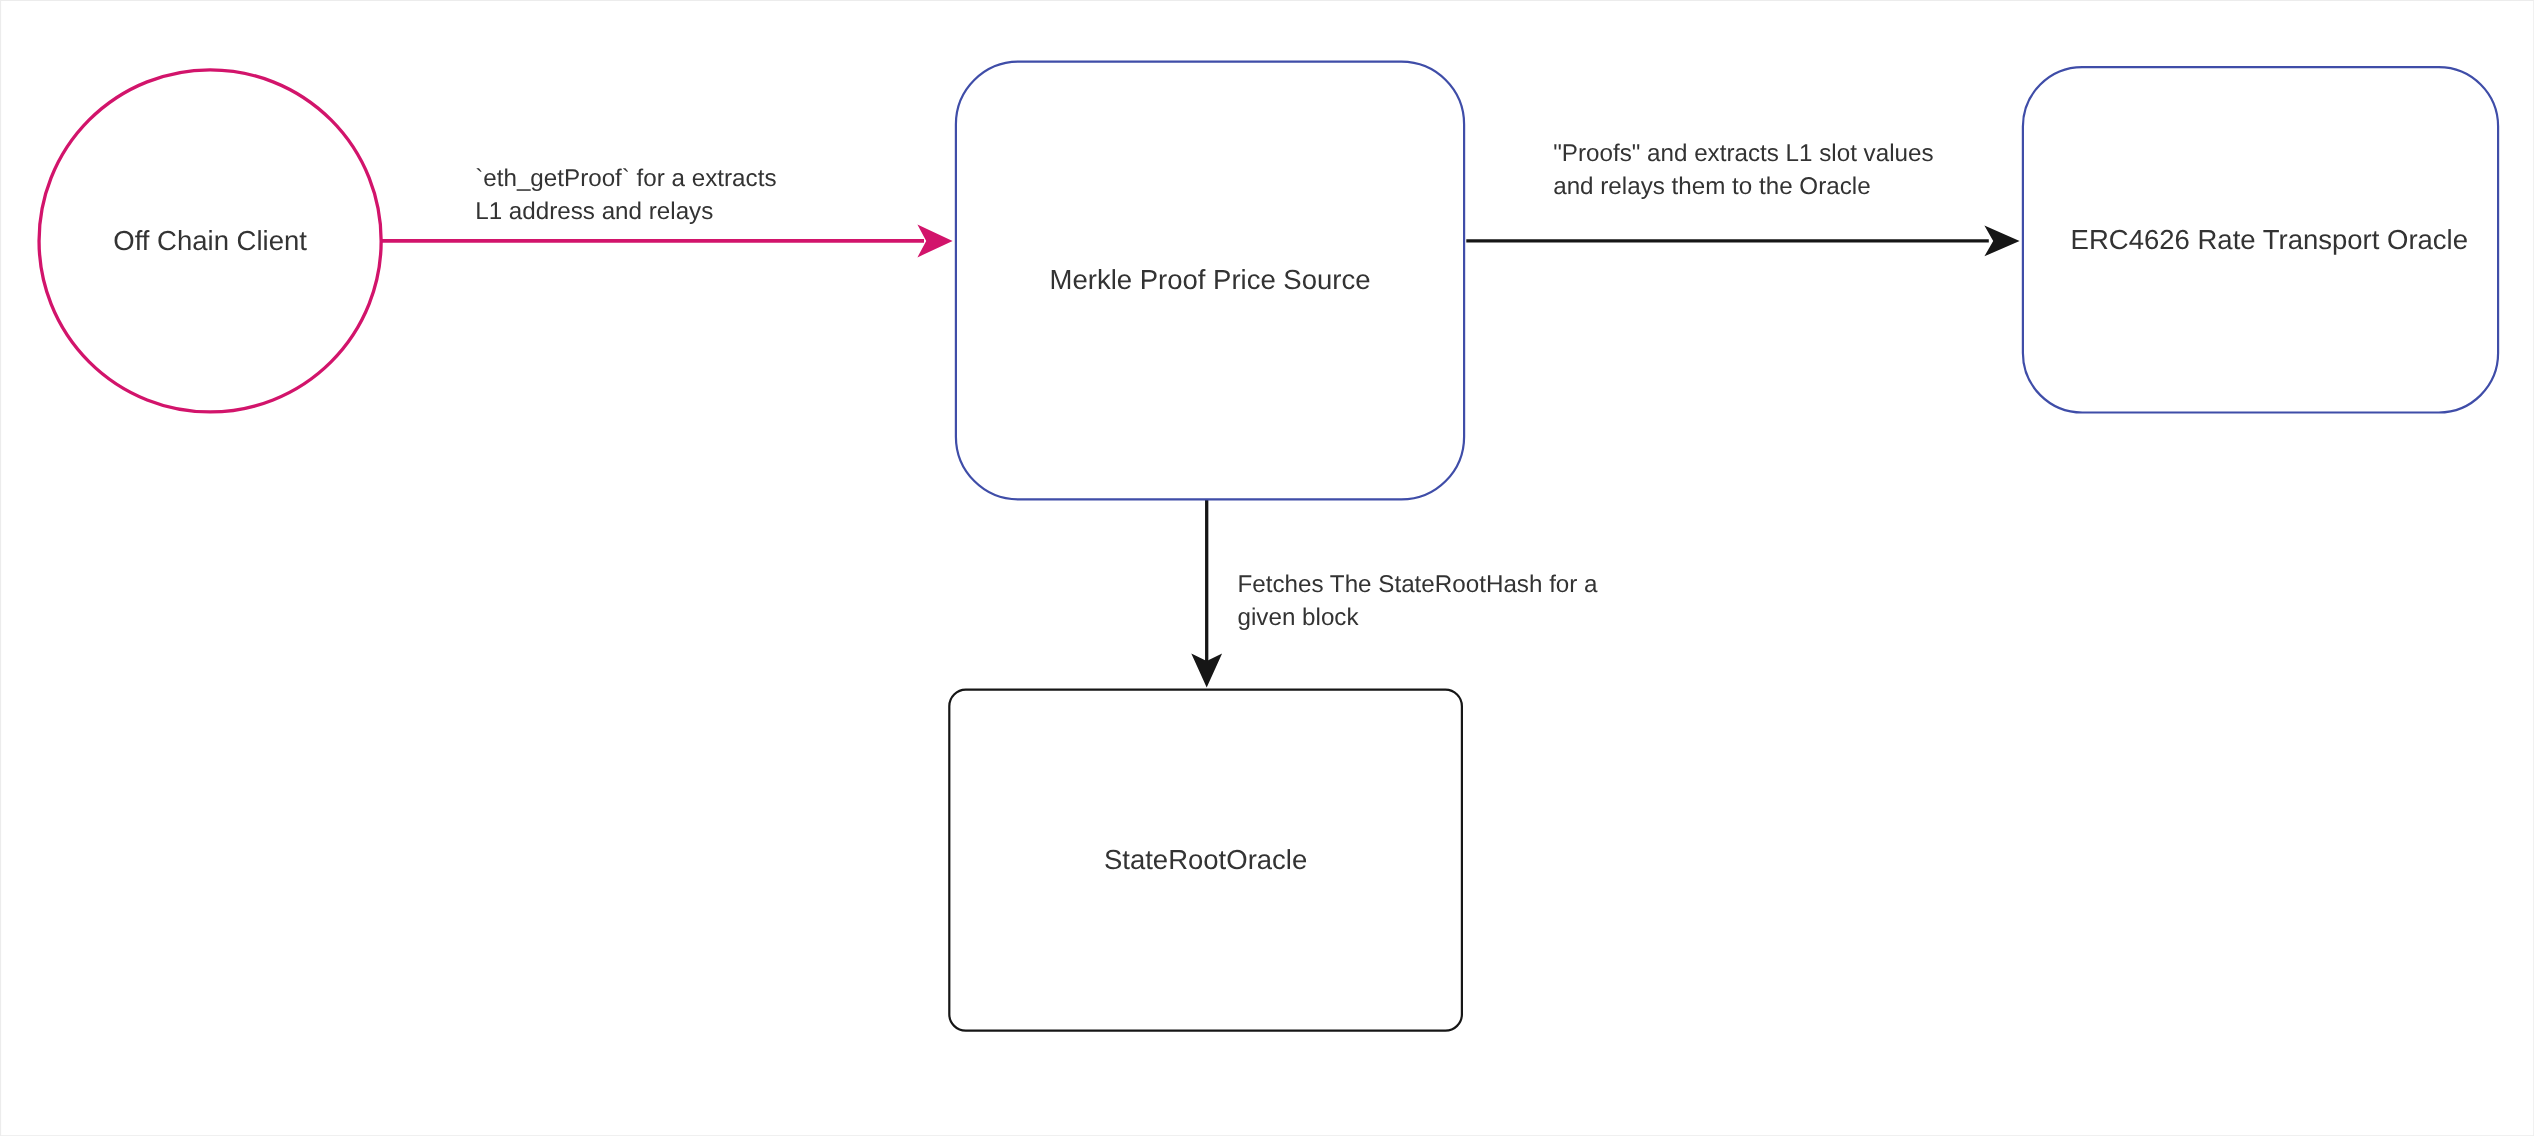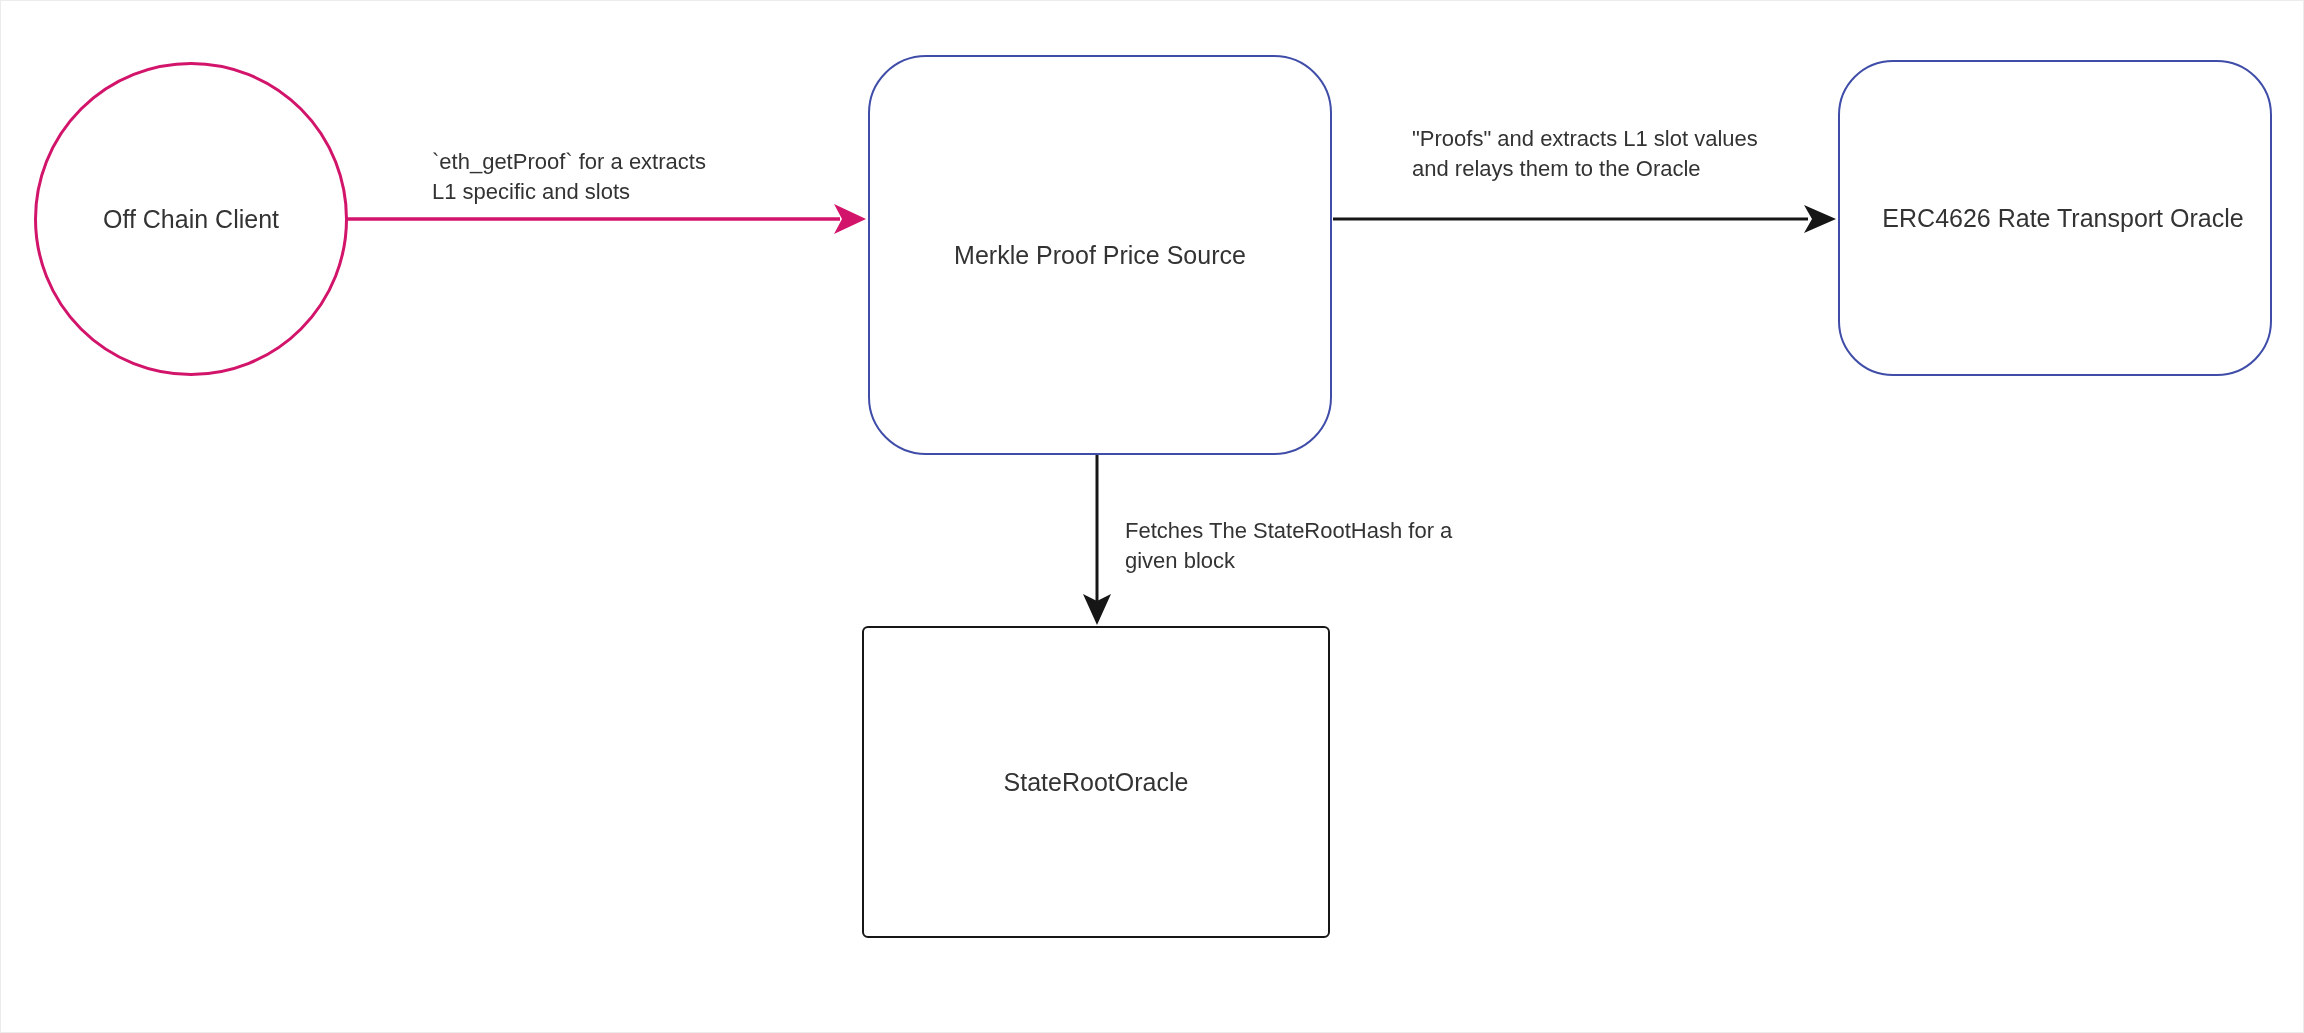--- a/index.html
+++ b/index.html
@@ -56,21 +56,21 @@
     left: 1838px; top: 60px;
     width: 434px; height: 316px;
     border: 2.5px solid var(--blue);
     border-radius: 55px;
     padding-left: 16px;
   }
   .node-stateroot {
     left: 862px; top: 626px;
     width: 468px; height: 312px;
     border: 2.5px solid var(--black);
-    border-radius: 6px;
+    border-radius: 16px;
   }
   .edge-label {
     position: absolute;
     color: var(--text);
     font-size: 22px;
     line-height: 30px;
     white-space: nowrap;
     background: #ffffff;
   }
   .edge-label-1 { left: 432px;  top: 147px; }
@@ -112,21 +112,21 @@
   <div class="node node-erc">
     <span>ERC4626 Rate Transport Oracle</span>
   </div>
 
   <div class="node node-stateroot">
     <span>StateRootOracle</span>
   </div>
 
   <div class="edge-label edge-label-1">
     <div>`eth_getProof` for a extracts</div>
-    <div>L1 specific and slots</div>
+    <div>L1 address and relays</div>
   </div>
 
   <div class="edge-label edge-label-2">
     <div>"Proofs" and extracts L1 slot values</div>
     <div>and relays them to the Oracle</div>
   </div>
 
   <div class="edge-label edge-label-3">
     <div>Fetches The StateRootHash for a</div>
     <div>given block</div>

